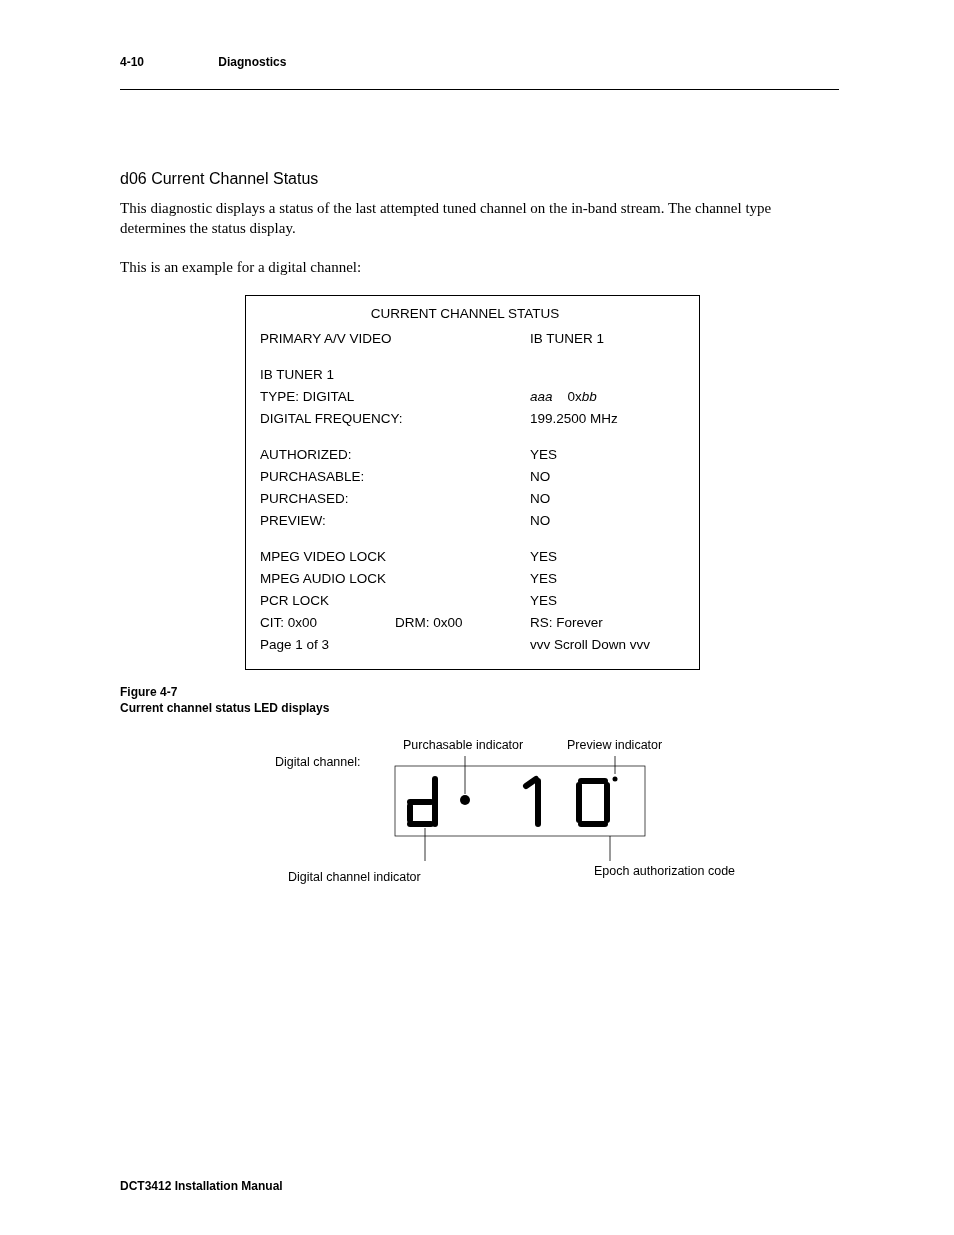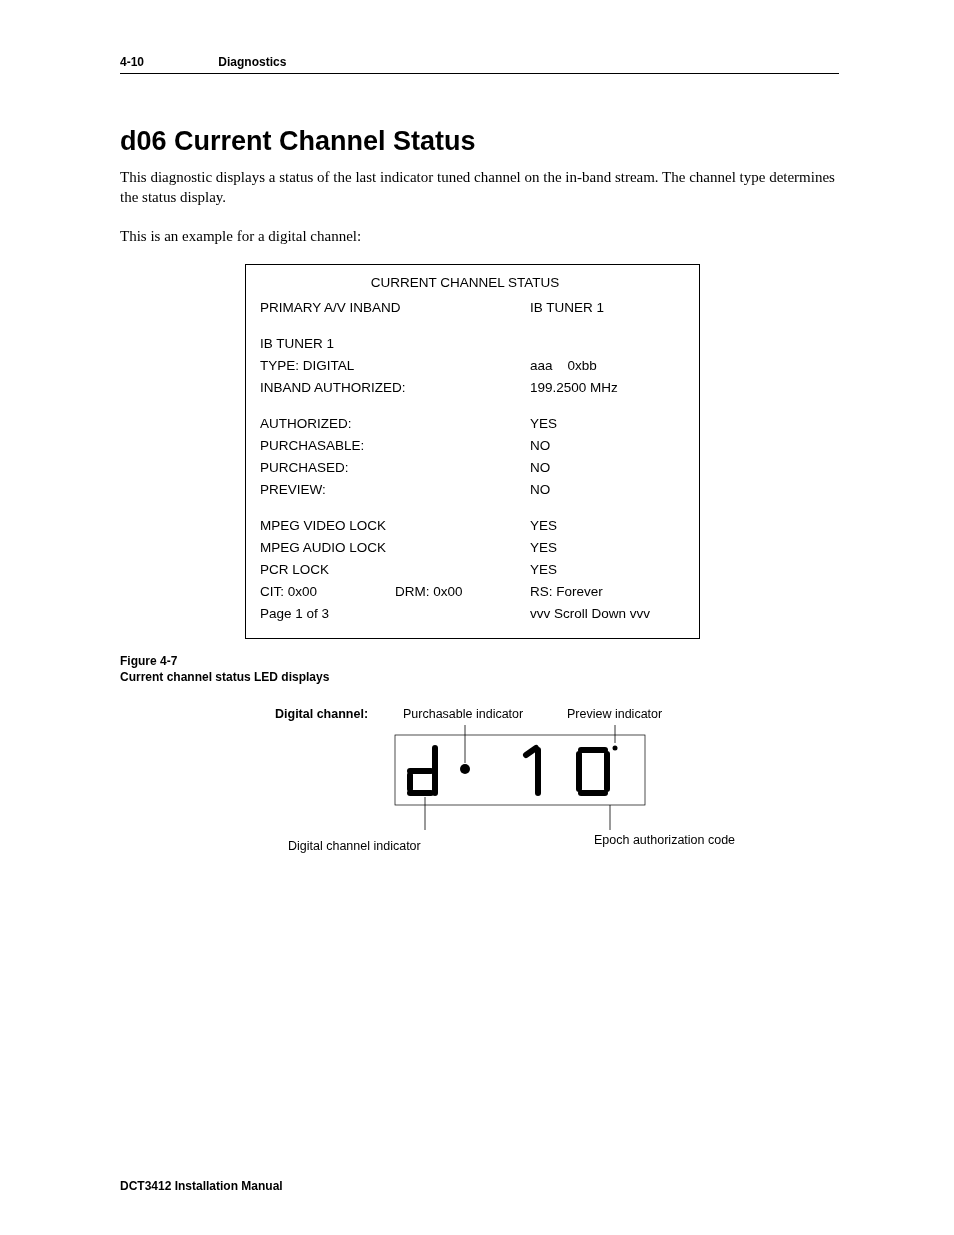--- a/index.html
+++ b/index.html
@@ -17,28 +17,28 @@
     padding: 55px 115px 40px 120px;
     box-sizing: border-box;
     height: 100%;
     position: relative;
   }
   .header {
     font-family: Arial, Helvetica, sans-serif;
     font-size: 12px;
     font-weight: bold;
     border-bottom: 1.5px solid #000;
-    padding-bottom: 4px;
-    margin-bottom: 52px;
+    padding-bottom: 20px;
+    margin-bottom: 80px;
   }
   .header .pg { display: inline-block; width: 95px; }
   h2.title {
     font-family: Arial, Helvetica, sans-serif;
-    font-size: 27px;
-    font-weight: bold;
+    font-size: 16px;
+    font-weight: normal;
     margin: 0 0 10px 0;
   }
   p.body {
     font-family: Georgia, 'Times New Roman', serif;
     font-size: 15px;
     line-height: 1.35;
     margin: 0 0 18px 0;
   }
   .status-box {
     border: 1px solid #000;
@@ -48,39 +48,39 @@
     font-family: Arial, Helvetica, sans-serif;
     font-size: 13.5px;
     box-sizing: border-box;
   }
   .status-title { text-align: center; margin-bottom: 10px; }
   .row { display: flex; margin-bottom: 7px; }
   .row .l { flex: 0 0 270px; }
   .row .r { flex: 1; }
   .row .m { flex: 0 0 135px; }
   .gap { height: 14px; }
-  .italic { }
+  .italic { font-style: italic; }
   .figcap {
     font-family: Arial, Helvetica, sans-serif;
     font-size: 12px;
     font-weight: bold;
     margin-top: 14px;
     line-height: 1.35;
   }
   .led-area {
     margin-top: 22px;
     margin-left: 155px;
     font-family: Arial, Helvetica, sans-serif;
     font-size: 12.5px;
     position: relative;
     width: 540px;
     height: 150px;
   }
   .led-label-top { position: absolute; }
-  .led-digital { left: 0; top: 0; font-weight: bold; }
+  .led-digital { left: 0; top: 17px; font-weight: normal; }
   .led-svg {
     position: absolute;
     left: 110px;
     top: 18px;
   }
   .footer {
     position: absolute;
     bottom: 42px;
     left: 120px;
     font-family: Arial, Helvetica, sans-serif;
@@ -91,41 +91,41 @@
 </head>
 <body>
 
 <div class="page">
   <div class="header">
     <span class="pg">4-10</span>
     <span>Diagnostics</span>
   </div>
 
   <h2 class="title">d06 Current Channel Status</h2>
-  <p class="body">This diagnostic displays a status of the last indicator tuned channel on the in-band stream. The channel type determines the status display.</p>
+  <p class="body">This diagnostic displays a status of the last attempted tuned channel on the in-band stream. The channel type determines the status display.</p>
   <p class="body">This is an example for a digital channel:</p>
 
   <div class="status-box">
     <div class="status-title">CURRENT CHANNEL STATUS</div>
     <div class="row">
-      <div class="l">PRIMARY A/V INBAND</div>
+      <div class="l">PRIMARY A/V VIDEO</div>
       <div class="r">IB TUNER 1</div>
     </div>
     <div class="gap"></div>
     <div class="row">
         <div class="l">IB TUNER 1</div>
       </div>
     <div class="row">
       <div class="l">TYPE: DIGITAL</div>
       <div class="r">
         <span class="italic">aaa</span>&nbsp;&nbsp;&nbsp;&nbsp;<span>0x</span><span class="italic">bb</span>
       </div>
     </div>
     <div class="row">
-      <div class="l">INBAND AUTHORIZED:</div>
+      <div class="l">DIGITAL FREQUENCY:</div>
       <div class="r">199.2500 MHz</div>
     </div>
     <div class="gap"></div>
     <div class="row">
       <div class="l">AUTHORIZED:</div>
       <div class="r">YES</div>
     </div>
     <div class="row">
       <div class="l">PURCHASABLE:</div>
       <div class="r">NO</div>

